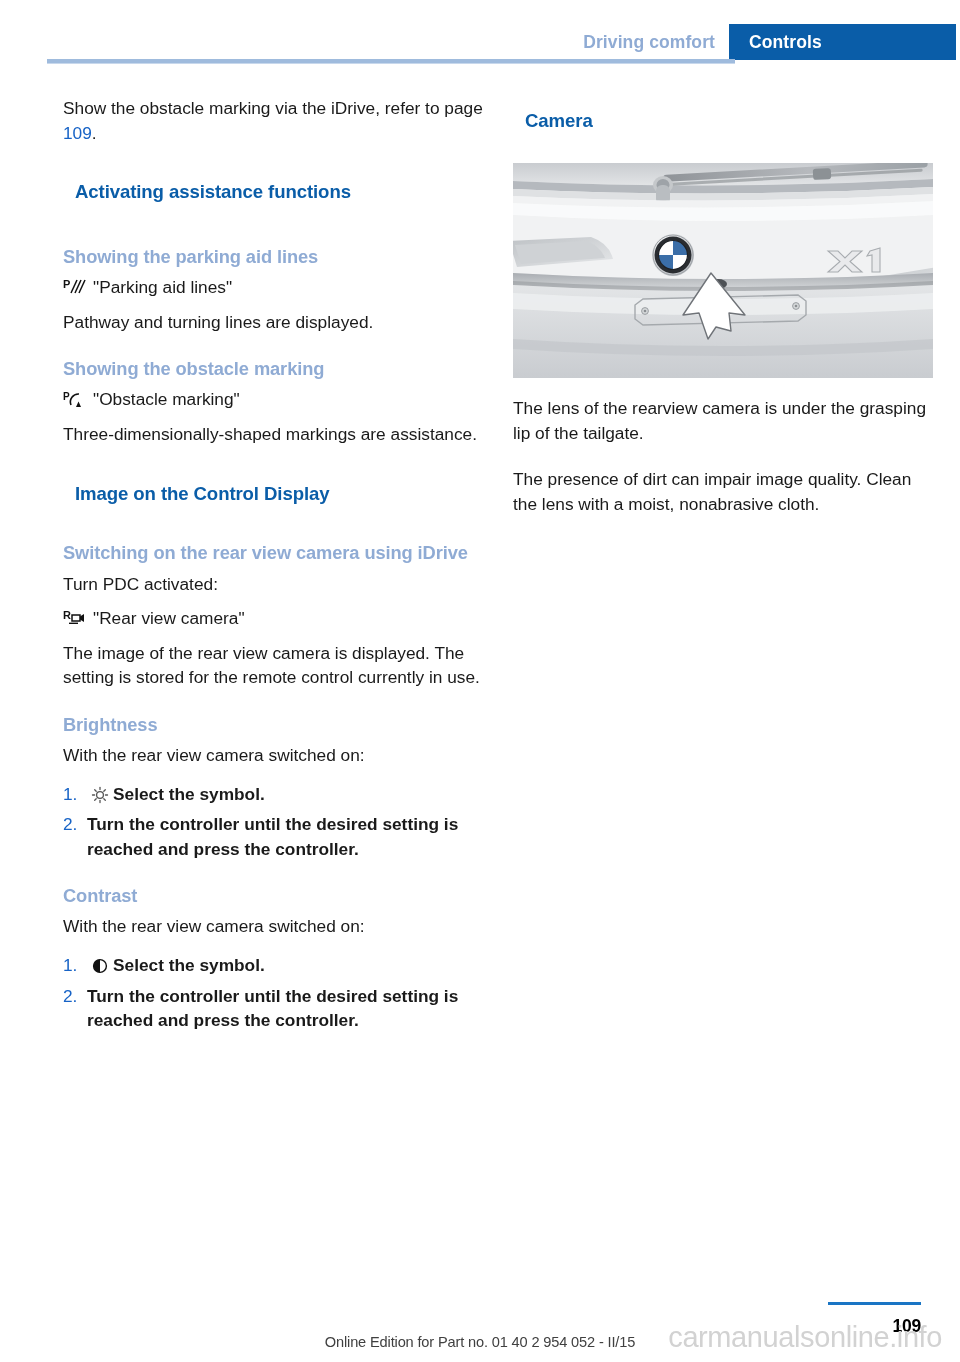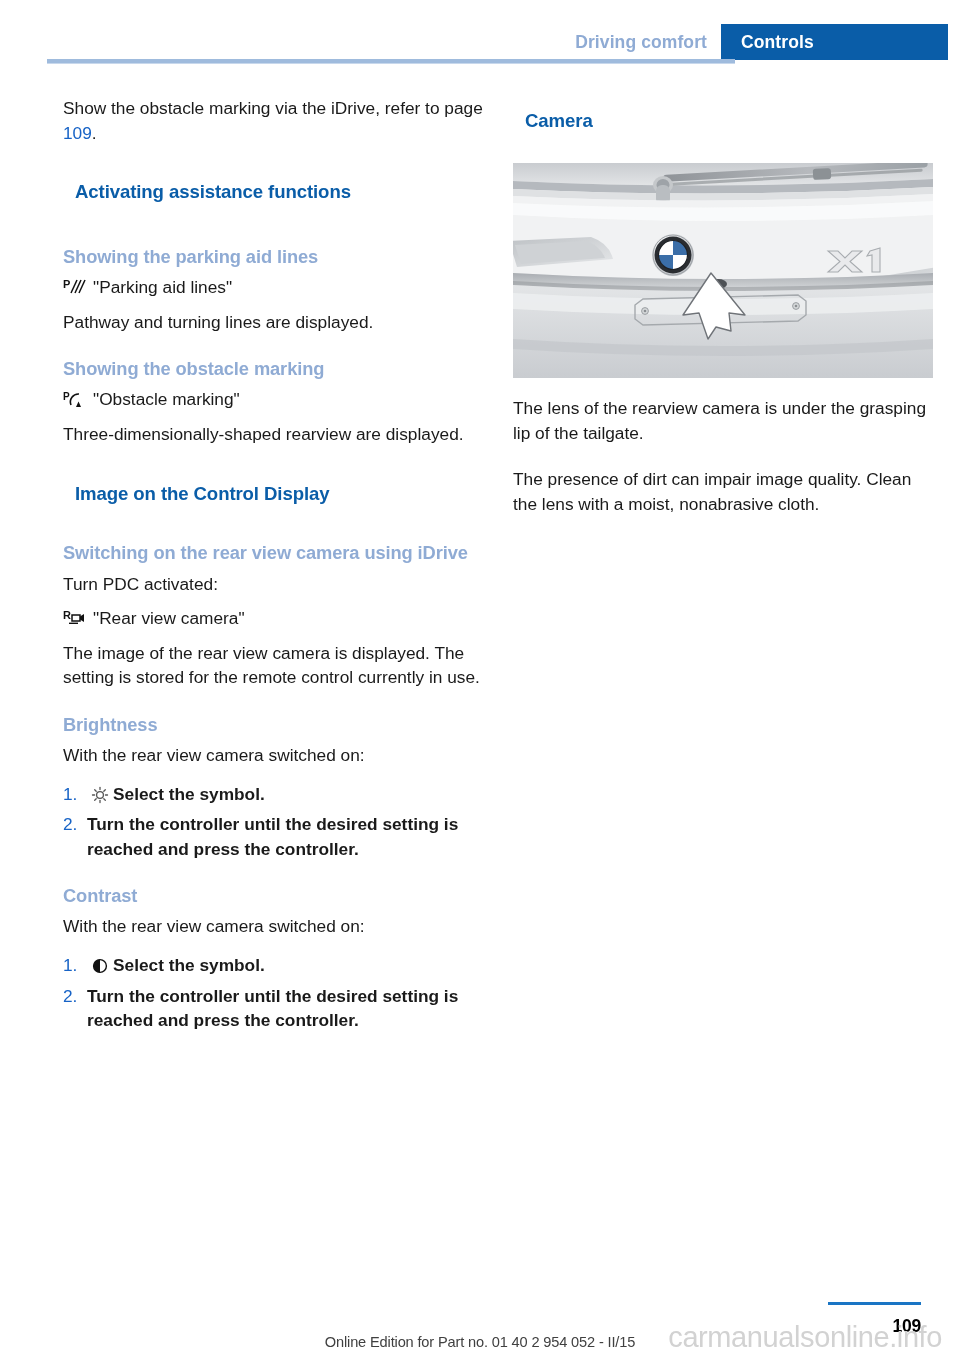--- a/index.html
+++ b/index.html
@@ -16,21 +16,21 @@
 
   
   .page-header {
     position: absolute;
     left: 0; top: 0;
     width: 960px;
     height: 64px;
   }
   .header-tabs {
     position: absolute;
-    right: 12px; top: 24px;
+    right: 4px; top: 24px;
     height: 36px;
     display: flex;
     align-items: stretch;
     justify-content: center;
   }
   .tab-inactive {
     display: flex;
     align-items: center;
     padding: 0 14px 0 18px;
     font-size: 17.5px;
@@ -245,21 +245,21 @@
       <span class="menu-icon">
         <svg width="24" height="18" viewBox="0 0 24 18">
           <text x="0" y="9" font-family="Liberation Sans, sans-serif" font-size="10" font-weight="bold" fill="#111">P</text>
           <path d="M8 14 A8 8 0 0 1 16 3" stroke="#111" stroke-width="1.6" fill="none"></path>
           <path d="M13 16 L15.5 10.5 L18 16 Z" fill="#111"></path>
         </svg>
       </span>
       <span class="menu-label">"Obstacle marking"</span>
     </div>
     <div style="height:10px"></div>
-    <p class="body">Three-dimensionally-shaped rearview are displayed.</p>
+    <p class="body">Three-dimensionally-shaped markings are assistance.</p>
 
     <div class="sp-para"></div>
     <h2 class="h-main">Image on the Control Display</h2>
 
     <div class="sp-para"></div>
     <h3 class="h-sub">Switching on the rear view camera using iDrive</h3>
     <div style="height:7px"></div>
     <p class="body">Turn PDC activated:</p>
     <div style="height:10px"></div>
     <div class="menu-row">

